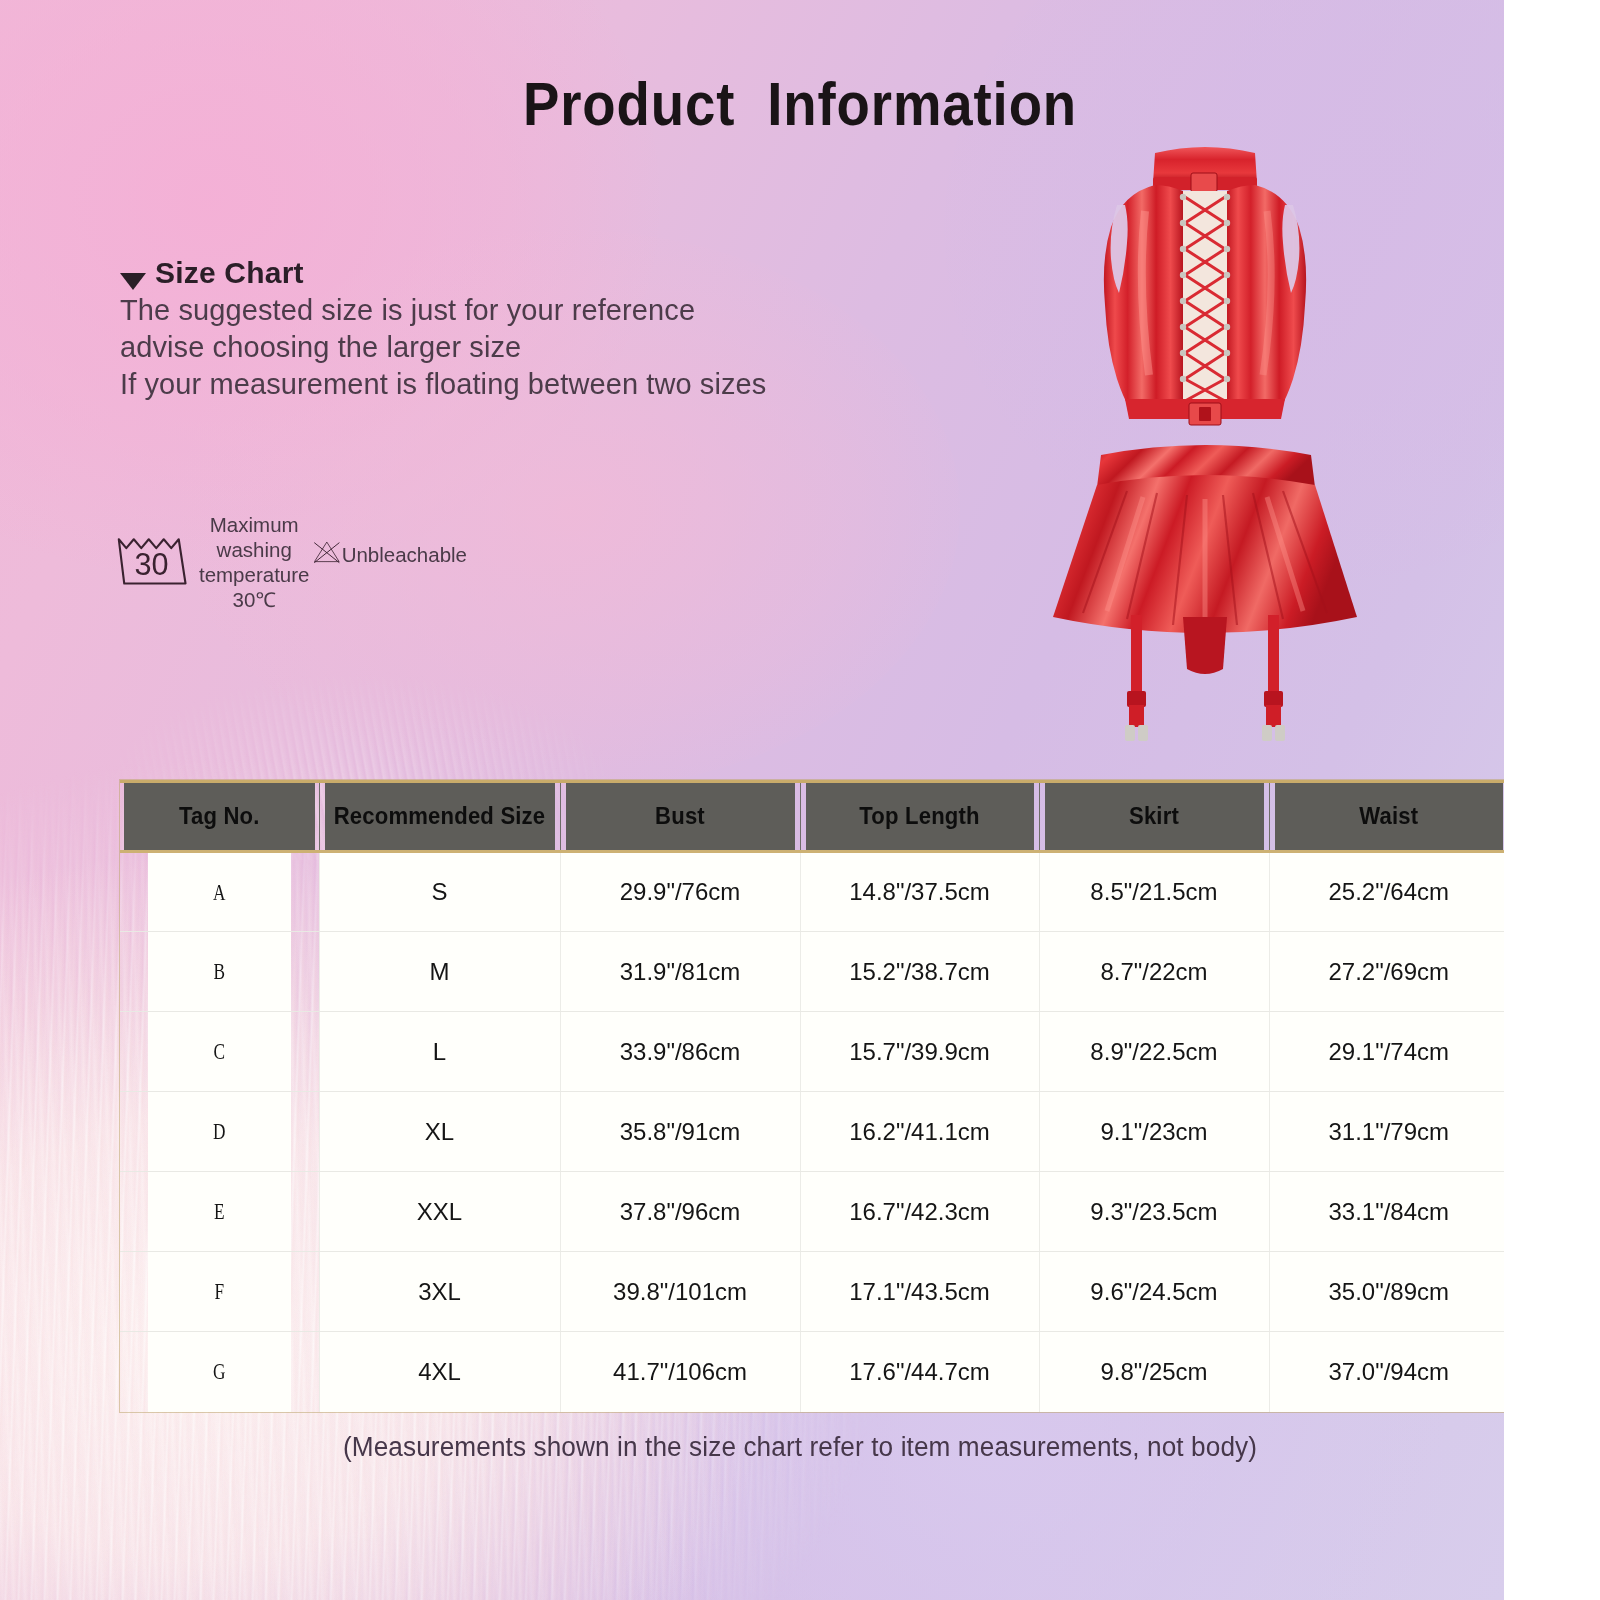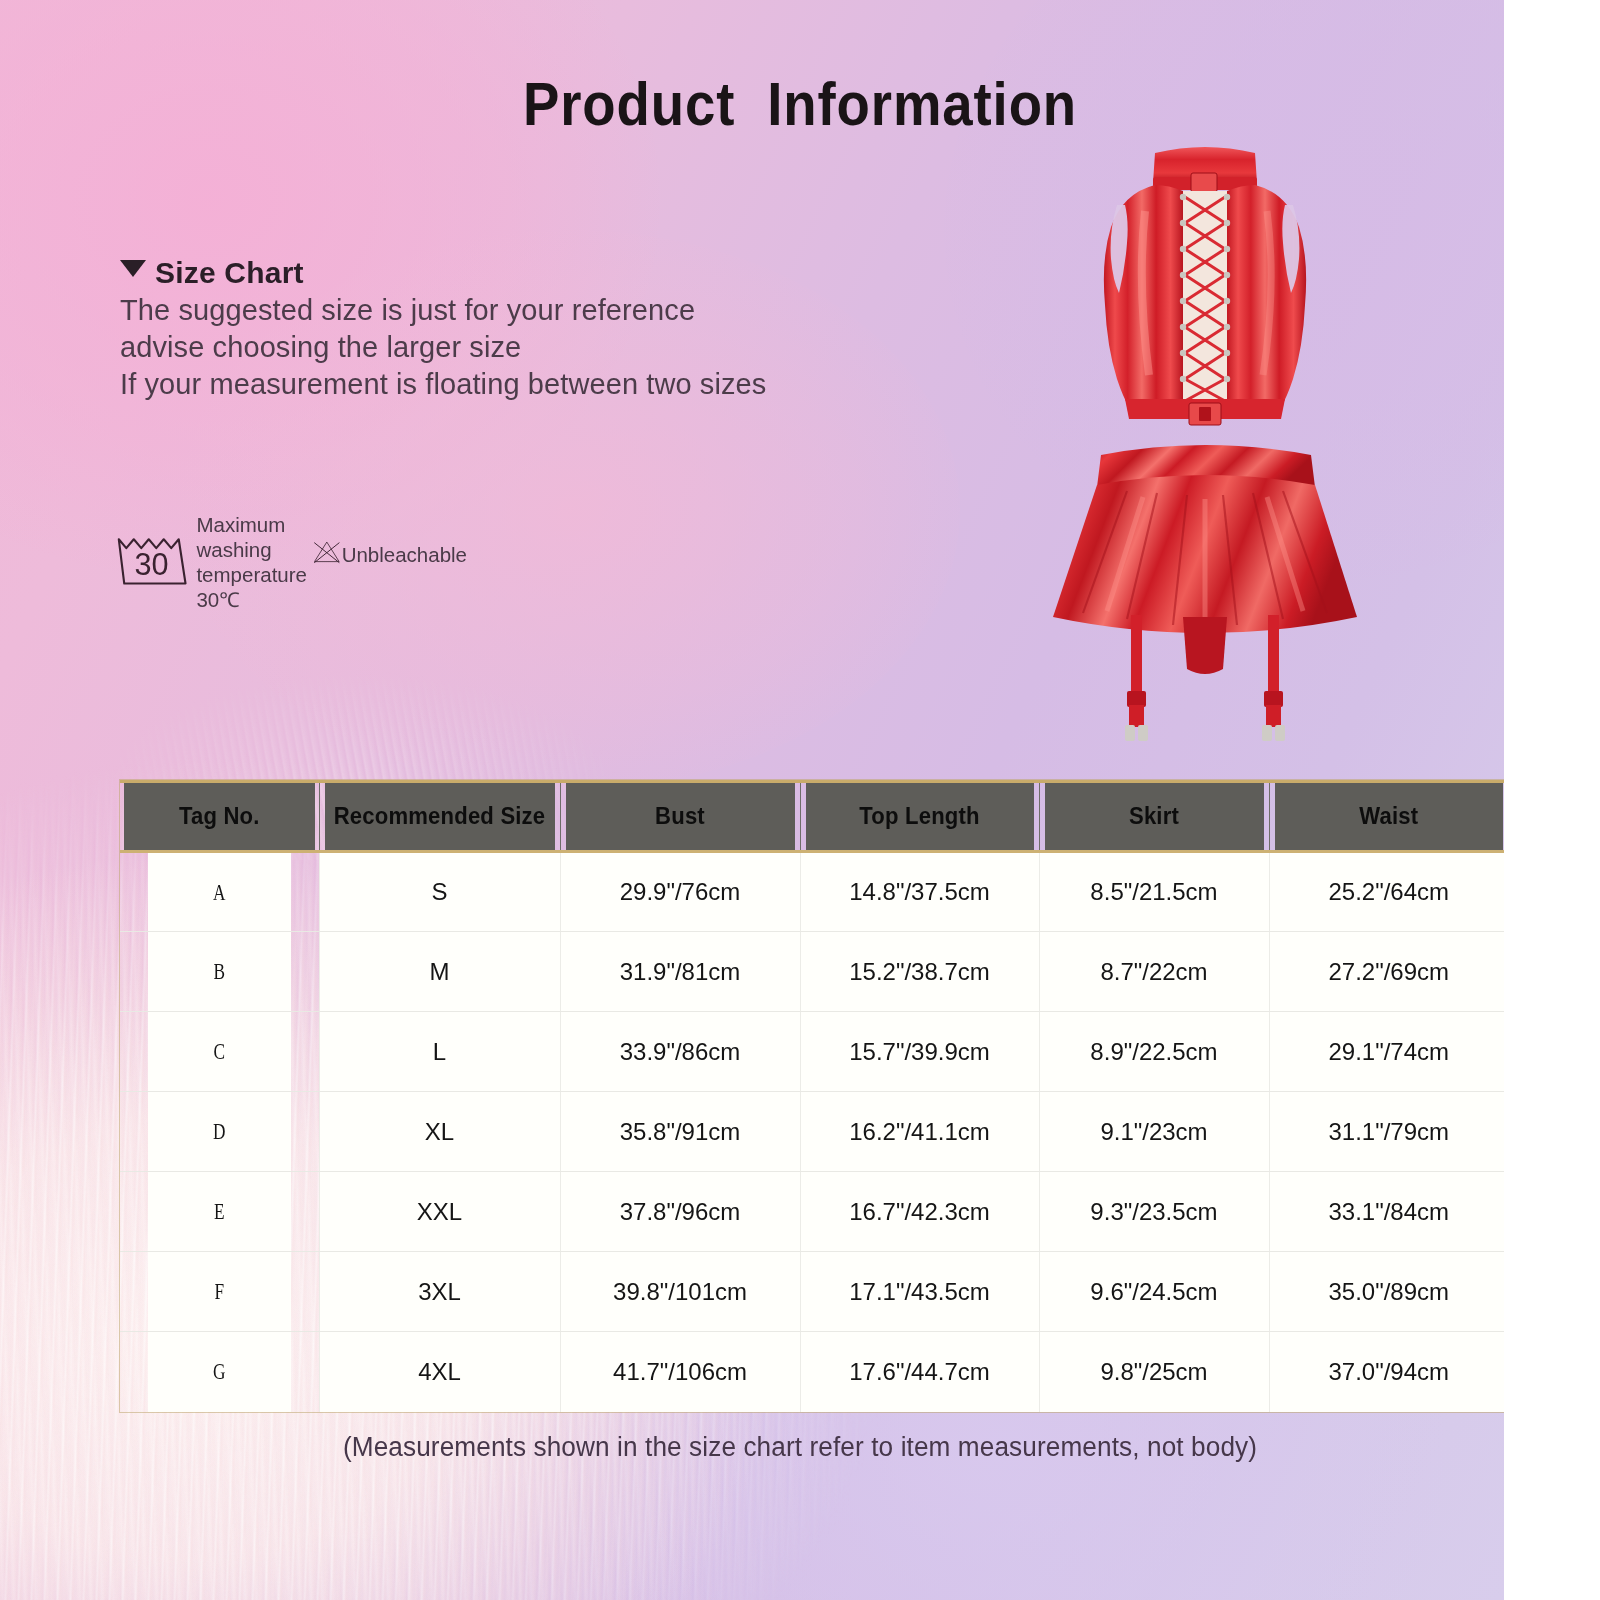--- a/index.html
+++ b/index.html
@@ -131,21 +131,21 @@
 
   
   .sizechart {
     position: absolute;
     left: 120px;
     top: 256px;
     width: 760px;
   }
   .sc-head {
     display: flex;
-    align-items: flex-start;
+    align-items: flex-end;
     gap: 9px;
     font-size: 30px;
     font-weight: bold;
     color: #2b1f28;
     letter-spacing: 0.2px;
   }
   .tri-icon {
     display: inline-block;
     width: 0; height: 0;
     border-left: 13px solid transparent;
@@ -177,20 +177,21 @@
   }
   .care-item.w0 { width: 200px; }
   .care-item.w1 { width: 155px; }
   .care-item.w2 { width: 160px; }
   .care-item.w3 { width: 160px; }
   .care-svg { display: block; }
   .care-label {
     margin-top: 7px;
     font-size: 20.5px;
     color: #4a3a48;
+    text-align: center;
     line-height: 1.22;
     white-space: pre-line;
   }
 
   
   .product-area {
     position: absolute;
     left: 1005px;
     top: 135px;
     width: 400px;

